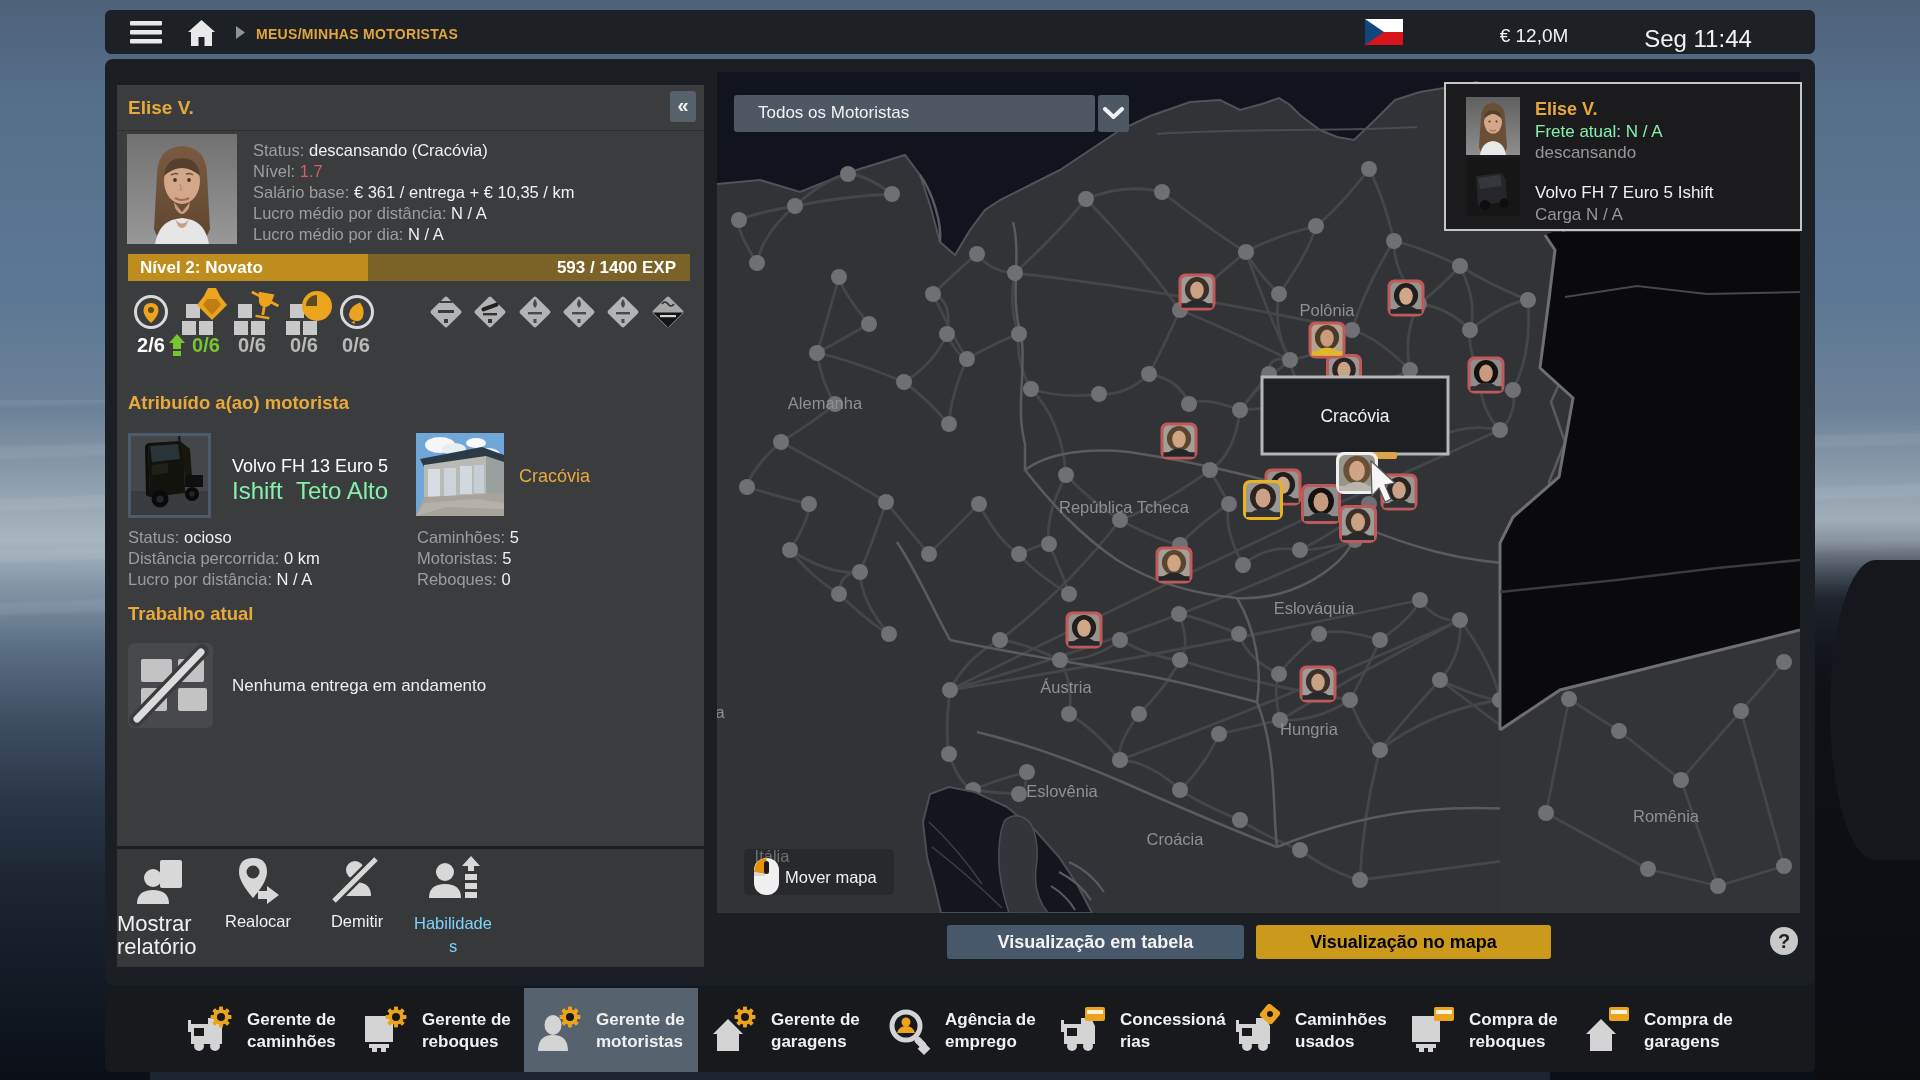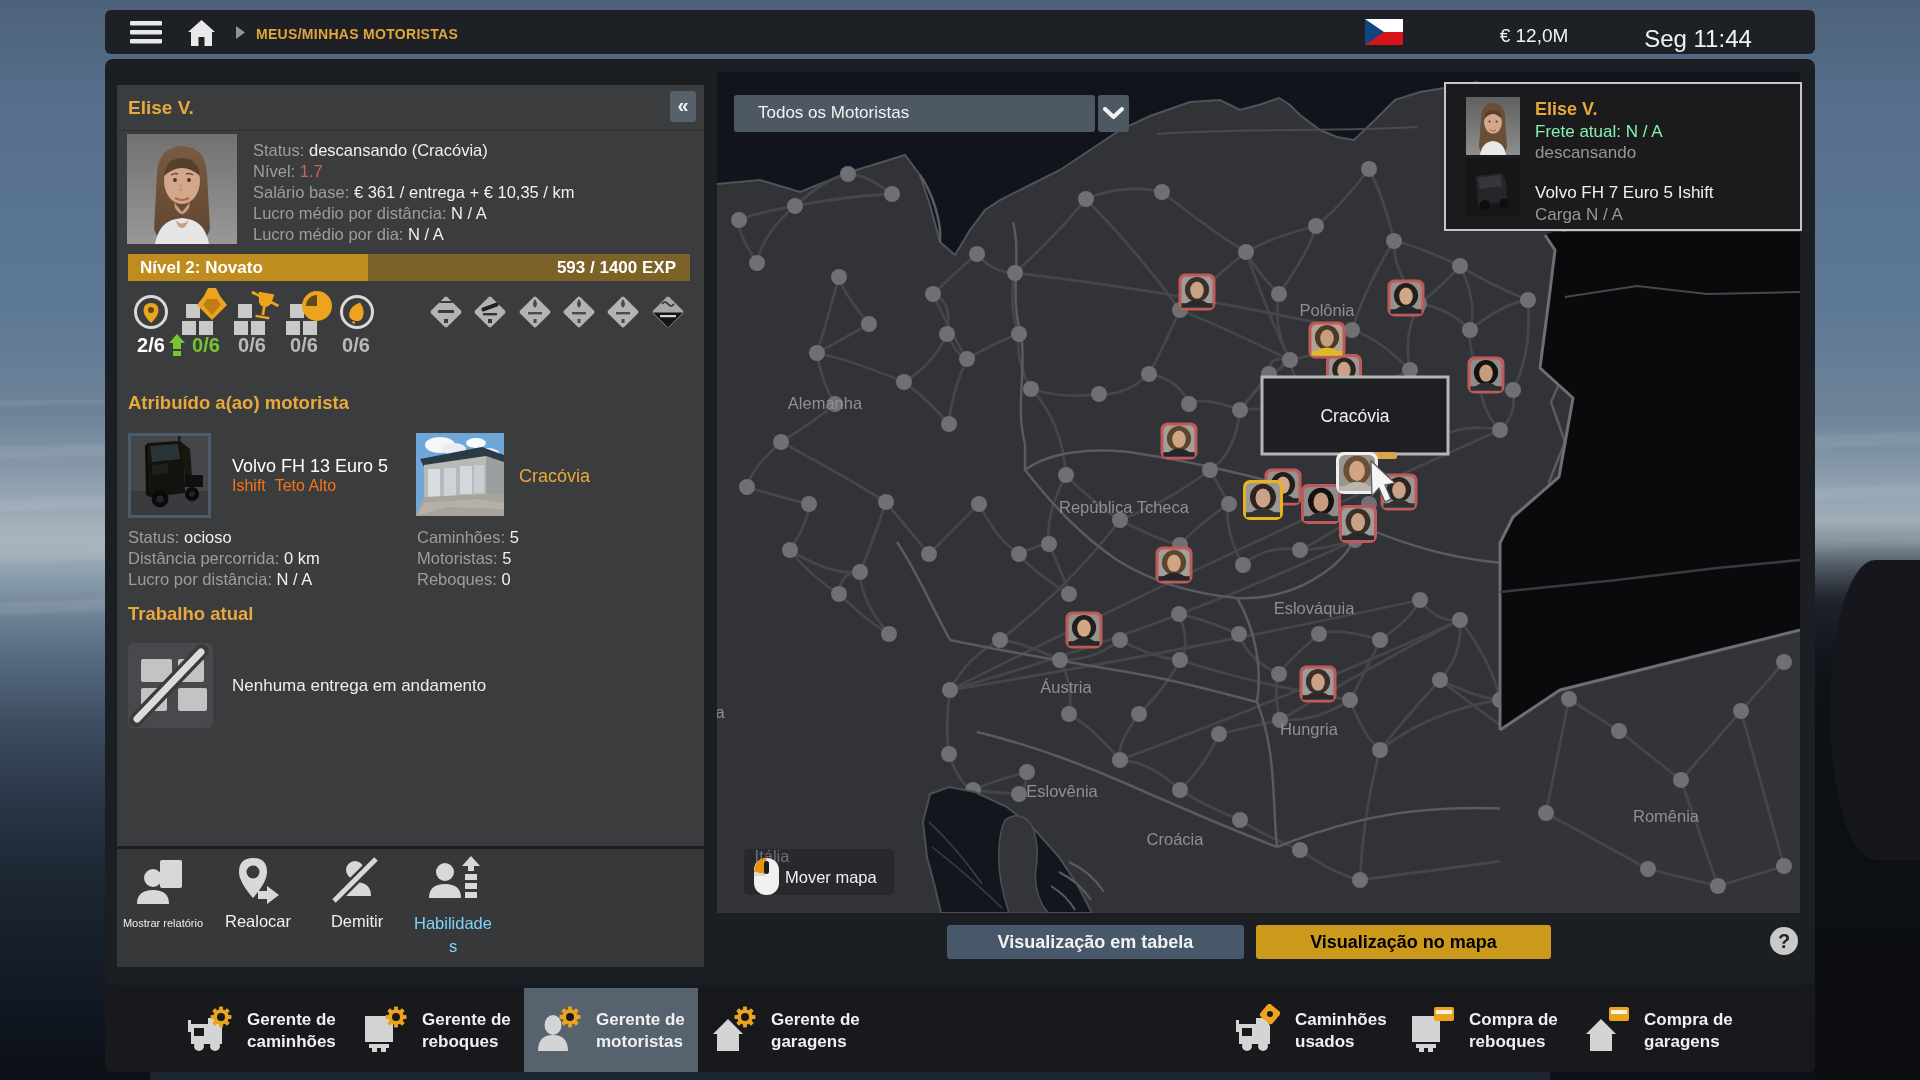--- a/index.html
+++ b/index.html
@@ -618,21 +618,21 @@
 <path d="M24,32 L40,30 L40,40 L24,42 Z" fill="#20201a"></path>
 <rect x="57" y="42" width="18" height="12" fill="#101010"></rect>
 <circle cx="32" cy="66" r="8.5" fill="#0a0a0a"></circle>
     <circle cx="32" cy="66" r="3.5" fill="#262626"></circle>
 <circle cx="64" cy="61" r="7" fill="#0a0a0a"></circle>
     <circle cx="64" cy="61" r="2.8" fill="#262626"></circle>
 <rect x="50" y="3" width="2.5" height="6" fill="#1c1c1c"></rect>
 <path d="M20,10 L22,64 L18,62 L17,13 Z" fill="#0d0d09"></path>
 </svg>
 <div class="t" style="left:232px;top:456px;font-size:18px;color:#ffffff">Volvo FH 13 Euro 5</div>
-<div class="t" style="left:232px;top:477px;font-size:16px;color:#f97316">Ishift&nbsp;&nbsp;Teto Alto</div>
+<div class="t" style="left:232px;top:477px;font-size:24px;color:#86efac">Ishift&nbsp;&nbsp;Teto Alto</div>
 <svg width="88" height="83" viewBox="0 0 88 83" style="position:absolute;left:416px;top:433px">
 <rect width="88" height="83" fill="#6fa7d9"></rect>
 <ellipse cx="24" cy="12" rx="15" ry="8" fill="#f4f6f8"></ellipse>
     <ellipse cx="38" cy="16" rx="12" ry="6" fill="#e8edf2"></ellipse>
 <ellipse cx="72" cy="22" rx="12" ry="7" fill="#eef2f6"></ellipse>
     <ellipse cx="60" cy="10" rx="10" ry="5" fill="#f8fafc"></ellipse>
 <path d="M4,26 L66,14 L88,22 L88,30 L70,24 L8,34 Z" fill="#2c3a46"></path>
 <path d="M8,32 L70,23 L70,64 L8,68 Z" fill="#b9b9b6"></path>
 <path d="M70,23 L88,29 L88,62 L70,64 Z" fill="#9aa09f"></path>
 <rect x="12" y="36" width="12" height="28" fill="#d7dde2"></rect>
@@ -685,21 +685,21 @@
 </g>
 <g fill="#d8d8d8">
  <circle cx="328" cy="16" r="9"></circle>
  <path d="M312,42 q0,-14 16,-14 q16,0 16,14 Z"></path>
  <rect x="348" y="36" width="12" height="6"></rect>
       <rect x="348" y="27" width="12" height="6"></rect>
  <rect x="348" y="18" width="12" height="6"></rect>
  <path d="M354,0 L363,10 L357,10 L357,15 L351,15 L351,10 L345,10 Z"></path>
 </g>
 </svg>
-<div class="t" style="left:117px;top:912px;width:92px;text-align:center;font-size:11px;color:#f0f0f0;line-height:23px;white-space:normal">Mostrar relatório</div>
+<div class="t" style="left:117px;top:912px;width:92px;text-align:left;font-size:22px;color:#f0f0f0;line-height:23px;white-space:normal">Mostrar relatório</div>
 <div class="t" style="left:212px;top:912px;width:92px;text-align:center;font-size:16.5px;color:#f0f0f0">Realocar</div>
 <div class="t" style="left:311px;top:912px;width:92px;text-align:center;font-size:16.5px;color:#f0f0f0">Demitir</div>
 <div class="t" style="left:407px;top:912px;width:92px;text-align:center;font-size:16.5px;color:#7dd3fc;line-height:23px;white-space:normal">Habilidade<br>s</div>
 <div class="abs" style="left:734px;top:95px;width:361px;height:37px;background:#4d5863;border-radius:3px">
  <div class="t" style="left:24px;top:8px;font-size:17px;color:#f2f2f2">Todos os Motoristas</div>
 </div>
 <div class="abs" style="left:1098px;top:95px;width:31px;height:37px;background:#4d5863;border-radius:3px">
  <svg style="position:absolute;left:5px;top:12px" width="21" height="13">
       <path d="M2,2 L10.5,10 L19,2" fill="none" stroke="#f2f2f2" stroke-width="4" stroke-linecap="round" stroke-linejoin="round"></path>
     </svg>
@@ -782,20 +782,42 @@
     </div>
     <div class="navitem" style="left:594px;">
       <div class="navic"><svg width="46" height="52" viewBox="0 0 46 52">
           <path d="M1,30 L16,15 L31,30 Z" fill="#d4d4d4"></path>
           <rect x="5" y="30" width="22" height="17" fill="#d4d4d4"></rect>
           <path d="M33.0,2.5 L35.0,2.7 L34.9,5.5 L37.0,6.3 L38.8,4.3 L40.4,5.6 L40.4,5.6 L41.7,7.2 L39.7,9.0 L40.5,11.1 L43.3,11.0 L43.5,13.0 L43.5,13.0 L43.3,15.0 L40.5,14.9 L39.7,17.0 L41.7,18.8 L40.4,20.4 L40.4,20.4 L38.8,21.7 L37.0,19.7 L34.9,20.5 L35.0,23.3 L33.0,23.5 L33.0,23.5 L31.0,23.3 L31.1,20.5 L29.0,19.7 L27.2,21.7 L25.6,20.4 L25.6,20.4 L24.3,18.8 L26.3,17.0 L25.5,14.9 L22.7,15.0 L22.5,13.0 L22.5,13.0 L22.7,11.0 L25.5,11.1 L26.3,9.0 L24.3,7.2 L25.6,5.6 L25.6,5.6 L27.2,4.3 L29.0,6.3 L31.1,5.5 L31.0,2.7 L33.0,2.5 Z" fill="#eca31d"></path>
           <circle cx="33" cy="13" r="4.0" fill="#17191d"></circle>
         </svg></div>
       <div class="navtx">Gerente de<br>garagens</div>
     </div>
+    <div class="navitem" style="left:768px;">
+      <div class="navic"><svg width="46" height="52" viewBox="0 0 46 52">
+          <circle cx="20" cy="22" r="14" fill="none" stroke="#d4d4d4" stroke-width="5"></circle>
+          <circle cx="20" cy="18" r="4.5" fill="#eca31d"></circle>
+          <path d="M11,29 q2,-7 9,-7 q7,0 9,7 Z" fill="#eca31d"></path>
+          <rect x="31" y="33" width="7" height="12" rx="2" transform="rotate(-45 34 39)" fill="#d4d4d4"></rect>
+          <rect x="34" y="40" width="9" height="9" transform="rotate(45 38 44)" fill="#d4d4d4"></rect>
+        </svg></div>
+      <div class="navtx">Agência de<br>emprego</div>
+    </div>
+    <div class="navitem" style="left:943px;">
+      <div class="navic"><svg width="46" height="52" viewBox="0 0 46 52">
+          <path d="M3,20 L20,20 L20,14 L30,14 L34,22 L34,40 L3,40 Z" fill="#d4d4d4"></path>
+          <rect x="6" y="24" width="10" height="8" fill="#17191d"></rect>
+          <circle cx="11" cy="42" r="5" fill="#d4d4d4"></circle>
+          <circle cx="27" cy="42" r="5" fill="#d4d4d4"></circle>
+          <rect x="0" y="16" width="3" height="12" fill="#d4d4d4"></rect>
+          <rect x="24" y="3" width="20" height="14" rx="2" fill="#eca31d"></rect>
+          <rect x="26" y="6" width="16" height="4" fill="#fff" opacity="0.85"></rect>
+        </svg></div>
+      <div class="navtx">Concessioná<br>rias</div>
+    </div>
     <div class="navitem" style="left:1118px;">
       <div class="navic"><svg width="46" height="52" viewBox="0 0 46 52">
           <path d="M3,20 L20,20 L20,14 L30,14 L34,22 L34,40 L3,40 Z" fill="#d4d4d4"></path>
           <rect x="6" y="24" width="10" height="8" fill="#17191d"></rect>
           <circle cx="11" cy="42" r="5" fill="#d4d4d4"></circle>
           <circle cx="27" cy="42" r="5" fill="#d4d4d4"></circle>
           <rect x="0" y="16" width="3" height="12" fill="#d4d4d4"></rect>
           <g transform="rotate(40 34 10)">
             <rect x="26" y="2" width="16" height="16" rx="3" fill="#eca31d"></rect>
           </g>

